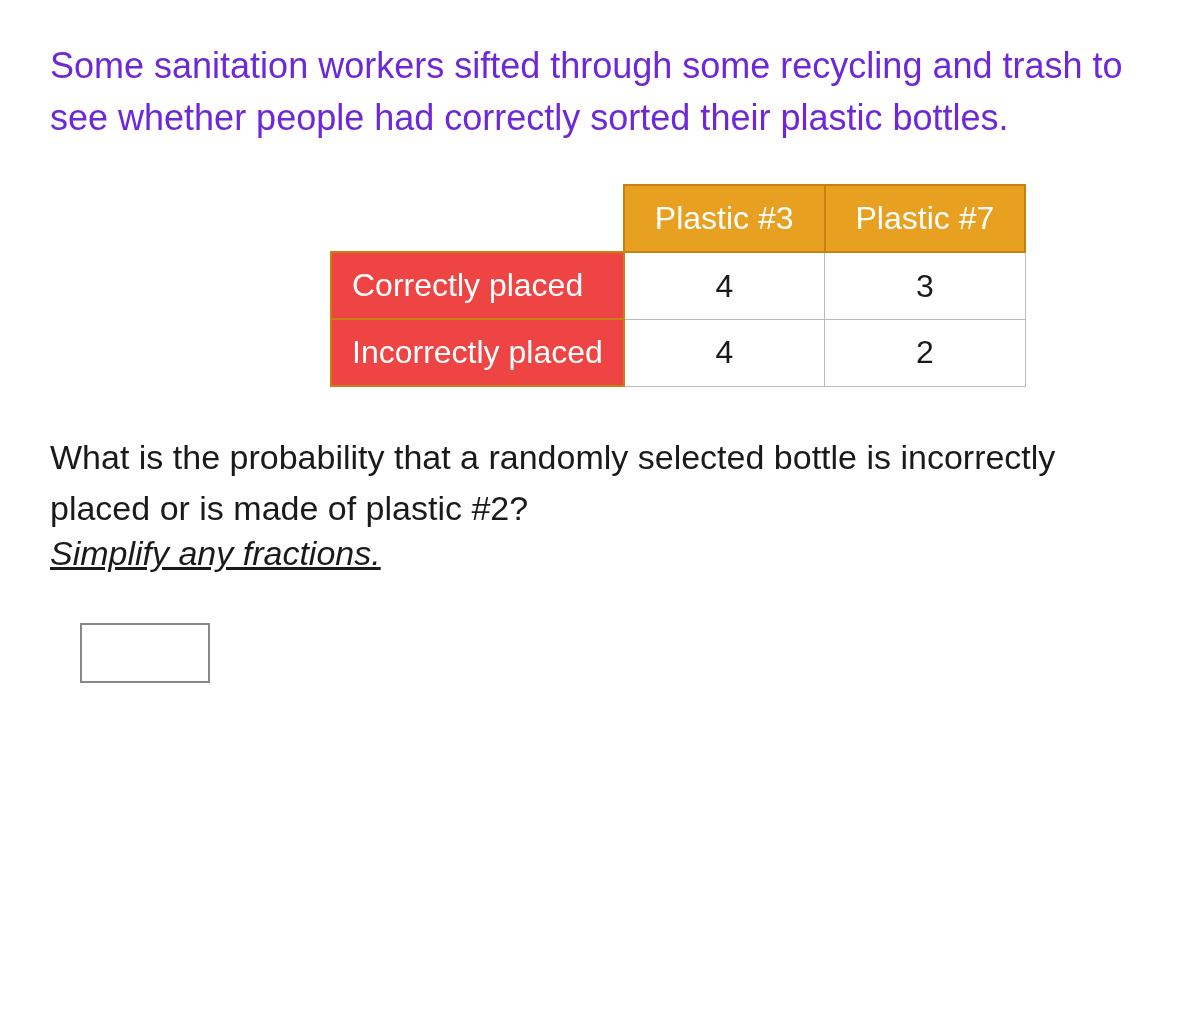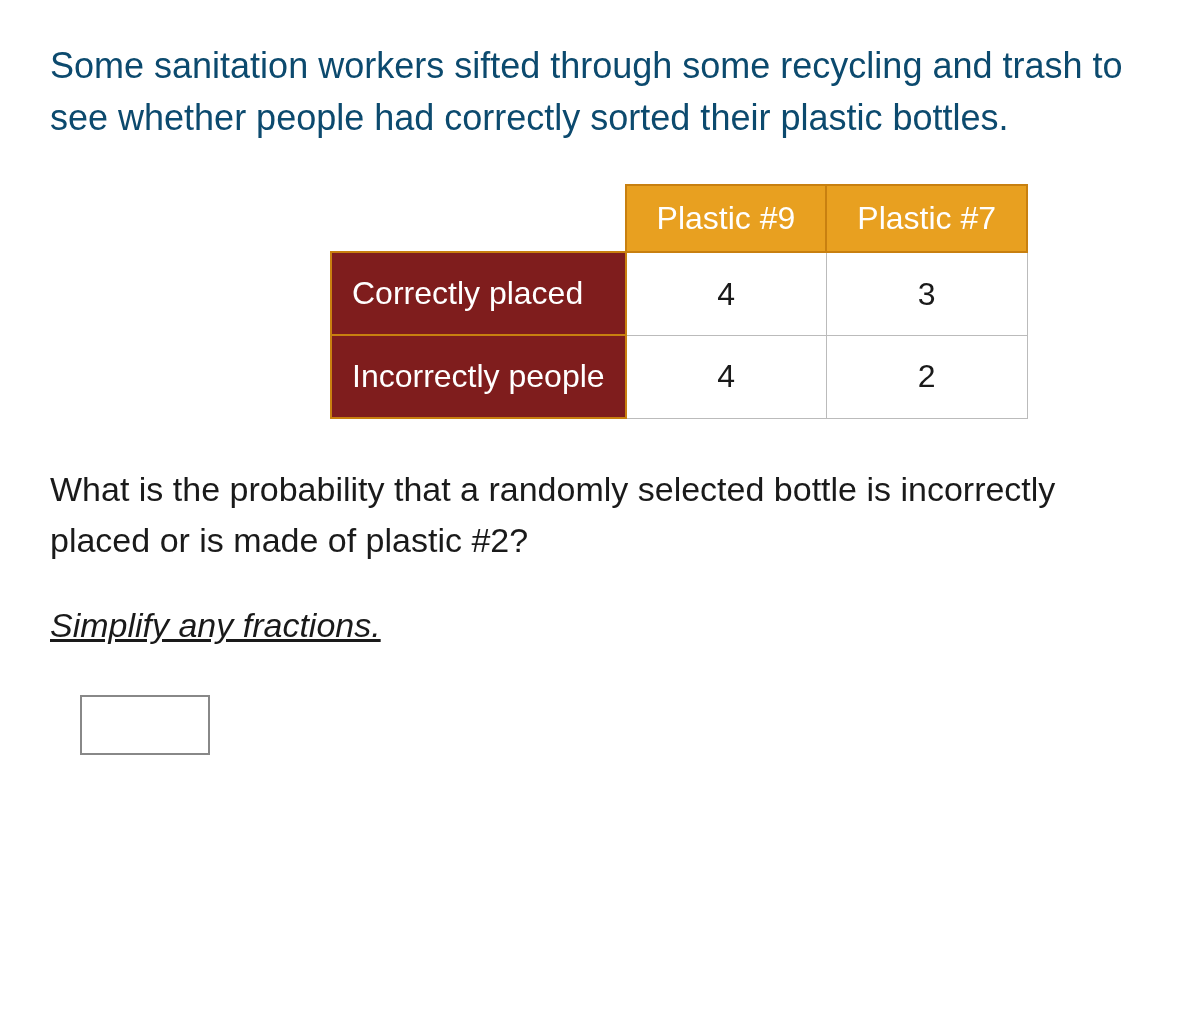--- a/index.html
+++ b/index.html
@@ -15,21 +15,21 @@
       min-height: 1021px;
       padding: 40px 50px;
       color: #1a1a1a;
     }
 
     .question-text {
       font-size: 36px;
       line-height: 1.45;
       font-family: 'Segoe UI', Arial, sans-serif;
       margin-bottom: 40px;
-      color: #0c4a6e;
+      color: #6d28d9;
     }
 
     .table-container {
       margin-left: 280px;
       margin-bottom: 45px;
     }
 
     table {
       border-collapse: collapse;
       font-size: 32px;
@@ -38,41 +38,40 @@
     thead th {
       background-color: #E8A020;
       color: #ffffff;
       padding: 14px 30px;
       border: 2px solid #c88010;
       font-weight: normal;
       text-align: center;
     }
 
     tbody td.row-label {
-      background-color: #7f1d1d;
+      background-color: #ef4444;
       color: #ffffff;
-      padding: 22px 20px;
+      padding: 14px 20px;
       border: 2px solid #c88010;
       font-weight: normal;
       text-align: left;
       white-space: nowrap;
     }
 
     tbody td.data-cell {
       background-color: #ffffff;
       color: #1a1a1a;
       padding: 14px 50px;
       border: 1px solid #bbbbbb;
       text-align: center;
     }
 
     .probability-question {
       font-size: 34px;
       line-height: 1.5;
-      margin-bottom: 40px;
       color: #1a1a1a;
     }
 
     .simplify-text {
       font-size: 34px;
       font-style: italic;
       margin-bottom: 50px;
       color: #1a1a1a;
       text-decoration: underline;
     }
@@ -94,32 +93,32 @@
 </head>
 <body>
 
 <p class="question-text">Some sanitation workers sifted through some recycling and trash to see whether people had correctly sorted their plastic bottles.</p>
 
 <div class="table-container">
   <table>
     <thead>
       <tr>
         <th class="empty"></th>
-        <th>Plastic #9</th>
+        <th>Plastic #3</th>
         <th>Plastic #7</th>
       </tr>
     </thead>
     <tbody>
       <tr>
         <td class="row-label">Correctly placed</td>
         <td class="data-cell">4</td>
         <td class="data-cell">3</td>
       </tr>
       <tr>
-        <td class="row-label">Incorrectly people</td>
+        <td class="row-label">Incorrectly placed</td>
         <td class="data-cell">4</td>
         <td class="data-cell">2</td>
       </tr>
     </tbody>
   </table>
 </div>
 
 <p class="probability-question">What is the probability that a randomly selected bottle is incorrectly placed or is made of plastic #2?</p>
 
 <p class="simplify-text">Simplify any fractions.</p>

